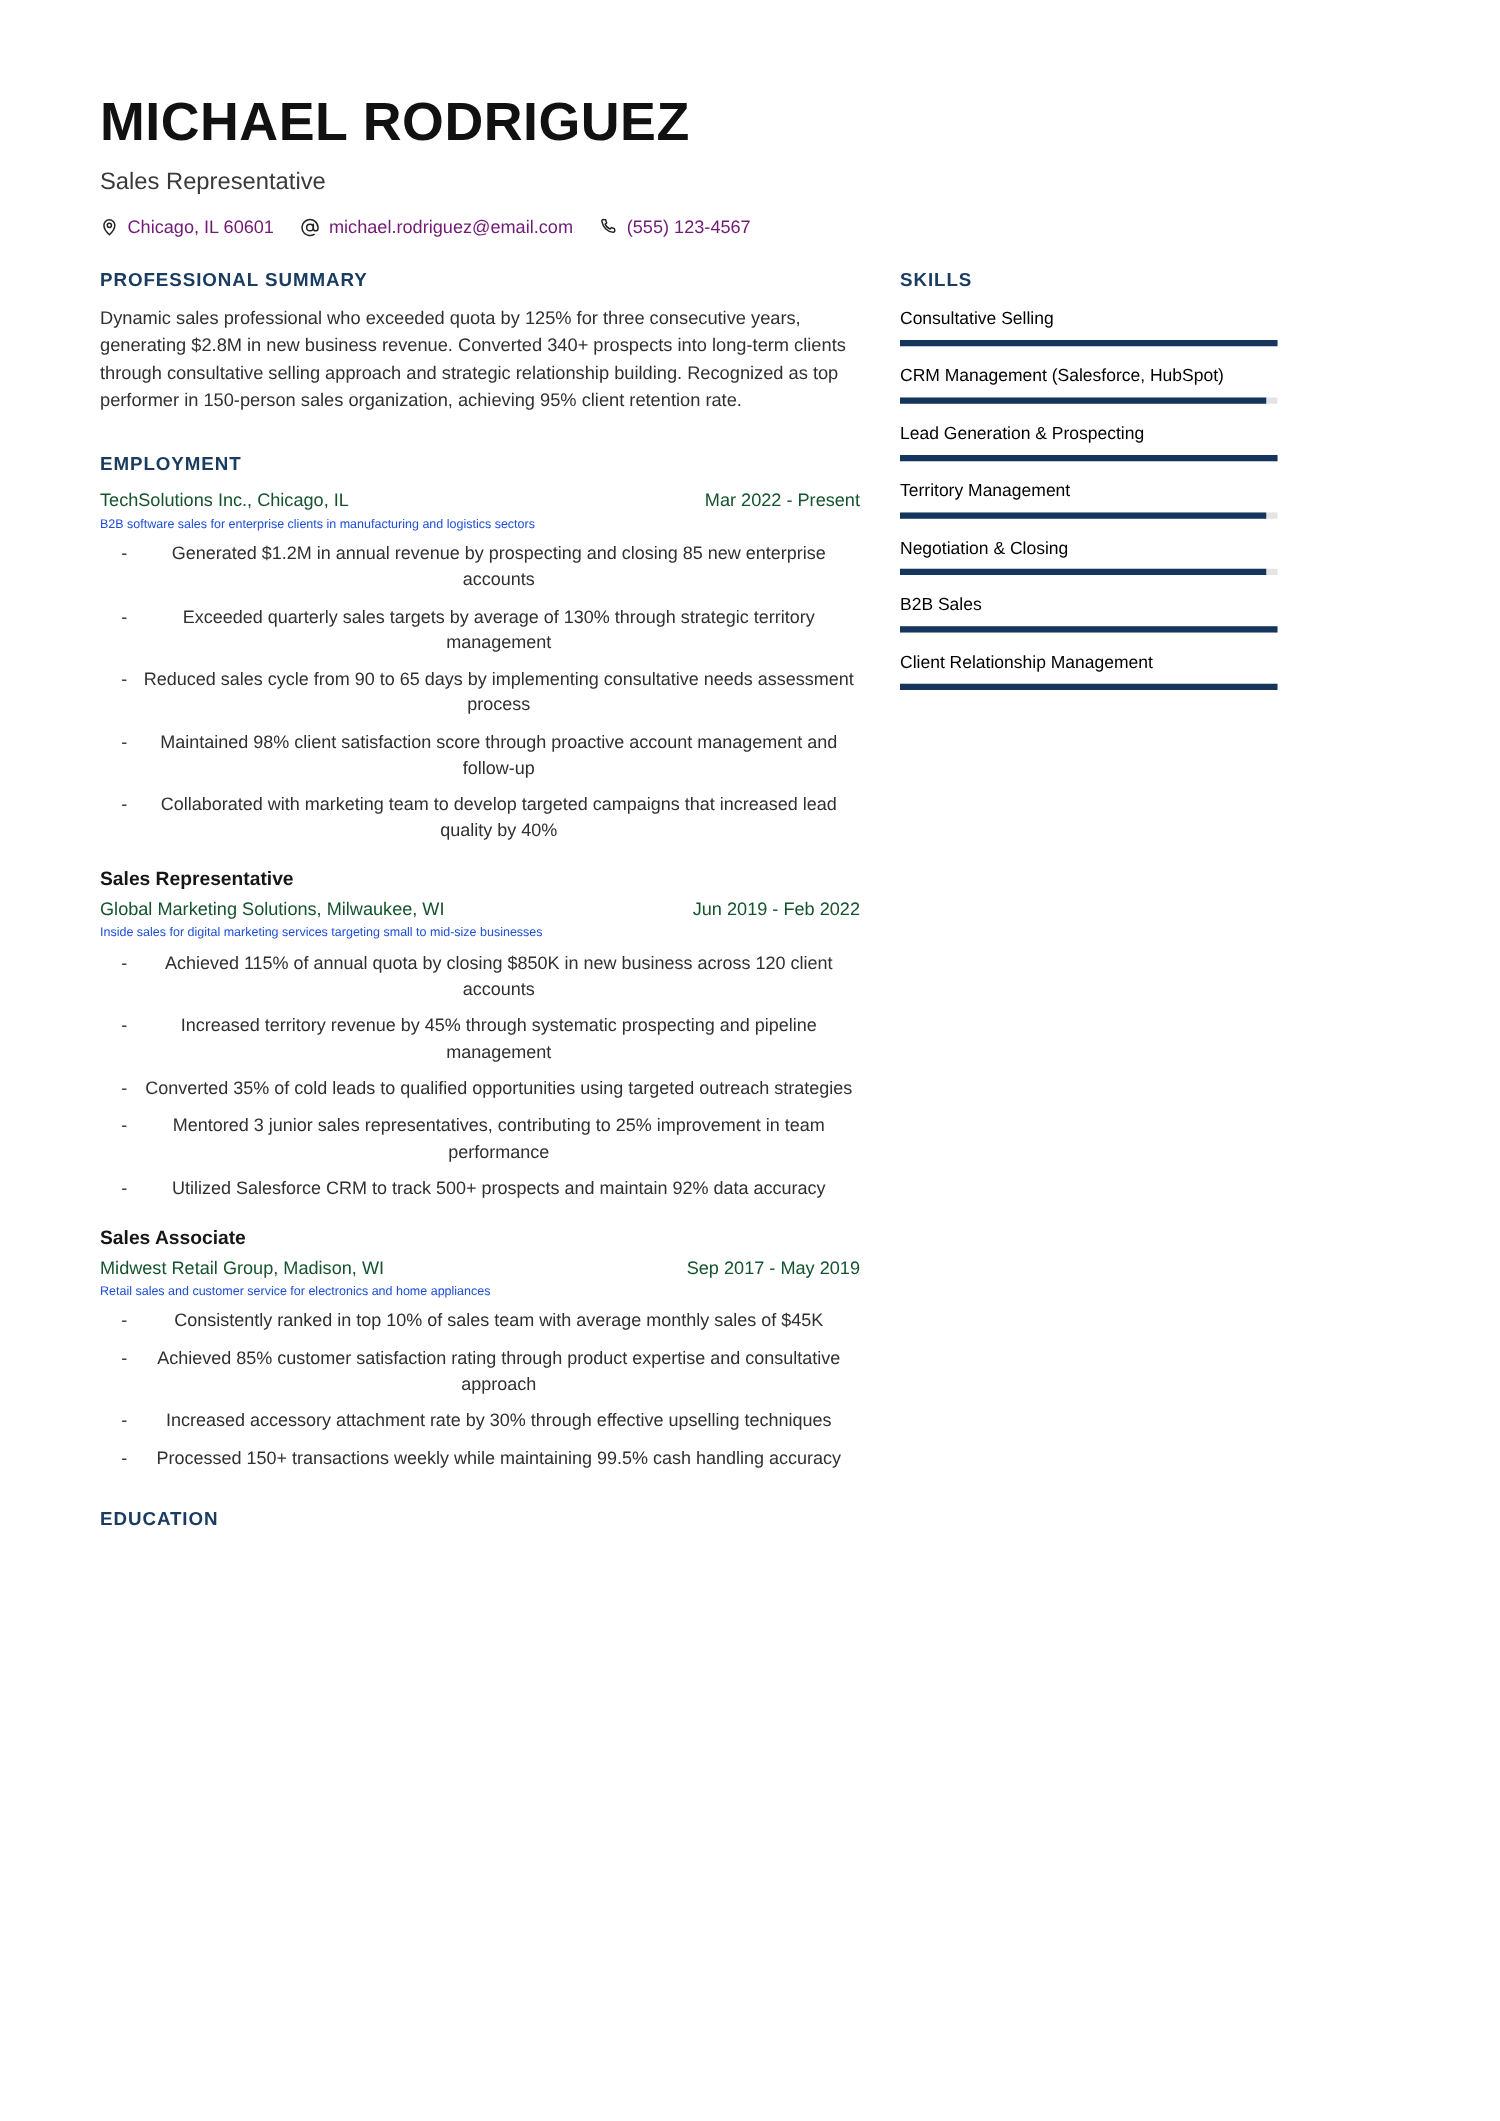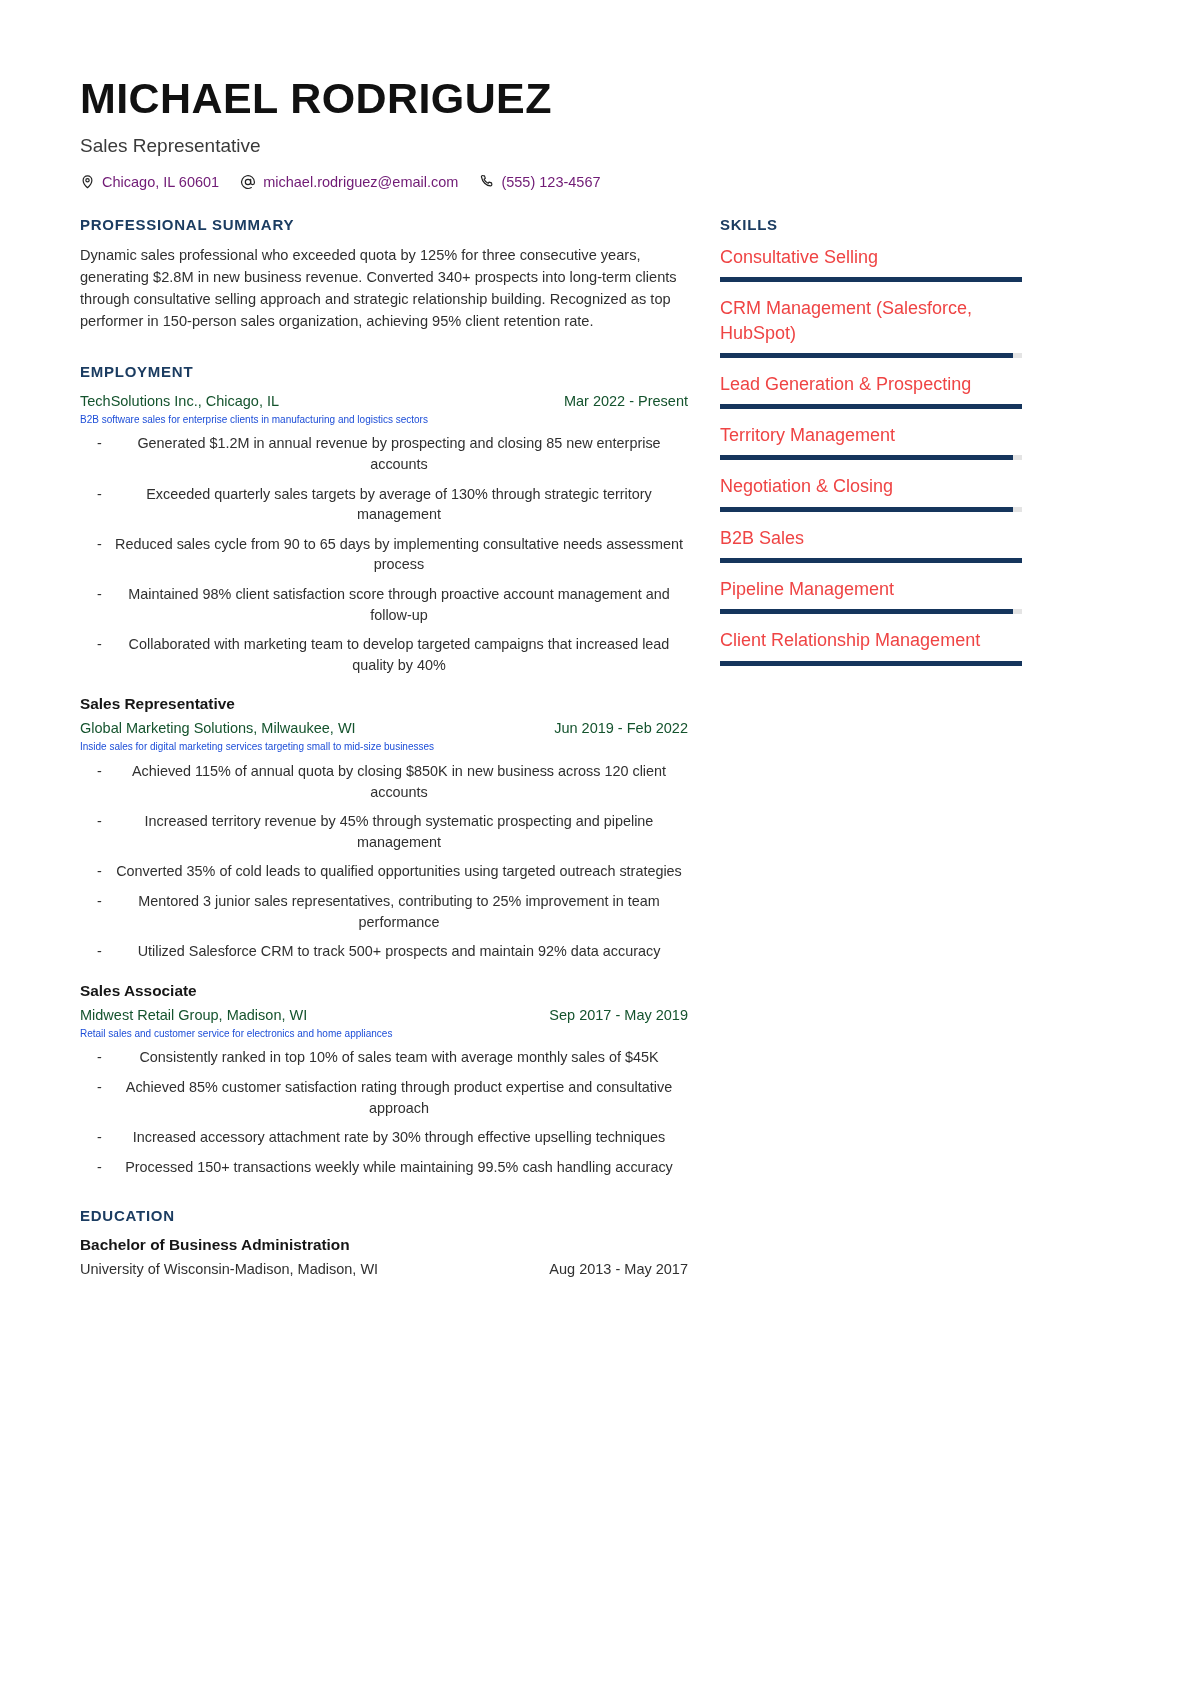--- a/index.html
+++ b/index.html
@@ -142,22 +142,22 @@
     justify-content: space-between;
     align-items: baseline;
     font-size: 14.5px;
     color: #303030;
     line-height: 1.4;
   }
 
   
   .skill { margin-bottom: 14px; }
   .skill-name {
-    font-size: 18px;
-    color: #ef4444;
+    font-size: 14px;
+    color: #000000;
     line-height: 1.35;
     margin-bottom: 8px;
     margin-top: 12px;
   }
   .skill-track {
     position: relative;
     width: 100%;
     height: 5px;
     background: #e4e4e4;
     border-radius: 0;
@@ -263,29 +263,20 @@
                 <li>Achieved 85% customer satisfaction rating through product expertise and consultative approach</li>
                 <li>Increased accessory attachment rate by 30% through effective upselling techniques</li>
                 <li>Processed 150+ transactions weekly while maintaining 99.5% cash handling accuracy</li>
               </ul>
             </div>
           </div>
       </div>
 
       <div class="section">
         <div class="section-title">EDUCATION</div>
-        <div id="education-list">
-            <div>
-              <div class="edu-degree">Bachelor of Business Administration</div>
-              <div class="edu-meta">
-                <span>University of Wisconsin-Madison, Madison, WI</span>
-                <span>Aug 2013 - May 2017</span>
-              </div>
-            </div>
-          </div>
       </div>
 
     </div>
 
     <div class="col-side">
       <div class="section">
         <div class="section-title">SKILLS</div>
         <div id="skills-list">
             <div class="skill">
               <div class="skill-name">Consultative Selling</div>
@@ -317,26 +308,20 @@
                 <div class="skill-fill" style="width: 97%; background: rgb(21, 53, 92);"></div>
               </div>
             </div>
             <div class="skill">
               <div class="skill-name">B2B Sales</div>
               <div class="skill-track" style="background: rgb(228, 228, 228);">
                 <div class="skill-fill" style="width: 100%; background: rgb(21, 53, 92);"></div>
               </div>
             </div>
             <div class="skill">
-              <div class="skill-name">Pipeline Management</div>
-              <div class="skill-track" style="background: rgb(228, 228, 228);">
-                <div class="skill-fill" style="width: 97%; background: rgb(21, 53, 92);"></div>
-              </div>
-            </div>
-            <div class="skill">
               <div class="skill-name">Client Relationship Management</div>
               <div class="skill-track" style="background: rgb(228, 228, 228);">
                 <div class="skill-fill" style="width: 100%; background: rgb(21, 53, 92);"></div>
               </div>
             </div>
           </div>
       </div>
     </div>
 
   </div>

